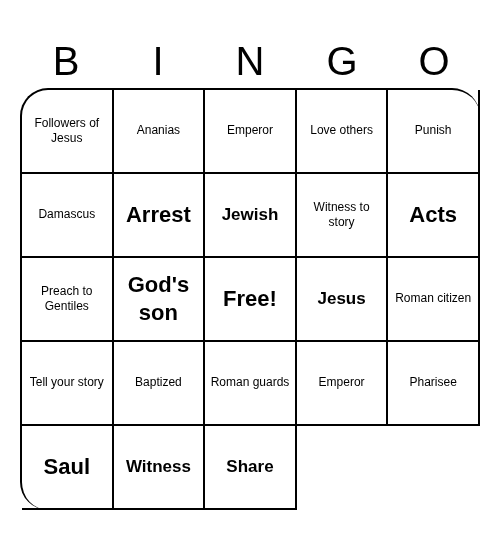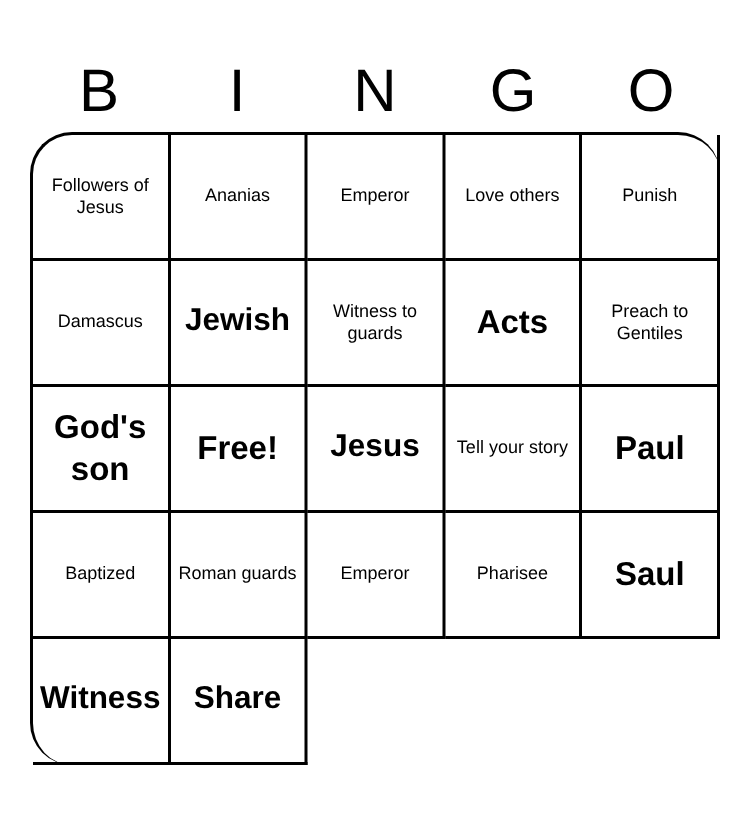--- a/index.html
+++ b/index.html
@@ -56,21 +56,21 @@
       font-size: 13px;
       line-height: 1.25;
     }
 
     .bingo-cell.large-text {
       font-size: 22px;
       font-weight: bold;
     }
 
     .bingo-cell.medium-text {
-      font-size: 21px;
+      font-size: 17px;
       font-weight: bold;
     }
 
     .bingo-cell.small-text {
       font-size: 12px;
     }
   </style>
 </head>
 <body>
 
@@ -82,29 +82,30 @@
     <div class="header-cell">G</div>
     <div class="header-cell">O</div>
   </div>
   <div class="bingo-grid" id="grid">
   <div class="bingo-cell small-text">Followers of Jesus</div>
       <div class="bingo-cell small-text">Ananias</div>
       <div class="bingo-cell small-text">Emperor</div>
       <div class="bingo-cell small-text">Love others</div>
       <div class="bingo-cell small-text">Punish</div>
       <div class="bingo-cell small-text">Damascus</div>
+      <div class="bingo-cell large-text">Arrest</div>
       <div class="bingo-cell medium-text">Jewish</div>
-      <div class="bingo-cell small-text">Witness to guards</div>
+      <div class="bingo-cell small-text">Witness to story</div>
       <div class="bingo-cell large-text">Acts</div>
       <div class="bingo-cell small-text">Preach to Gentiles</div>
       <div class="bingo-cell large-text">God's son</div>
       <div class="bingo-cell large-text">Free!</div>
       <div class="bingo-cell medium-text">Jesus</div>
+      <div class="bingo-cell small-text">Roman citizen</div>
       <div class="bingo-cell small-text">Tell your story</div>
-      <div class="bingo-cell large-text">Paul</div>
       <div class="bingo-cell small-text">Baptized</div>
       <div class="bingo-cell small-text">Roman guards</div>
       <div class="bingo-cell small-text">Emperor</div>
       <div class="bingo-cell small-text">Pharisee</div>
       <div class="bingo-cell large-text">Saul</div>
       <div class="bingo-cell medium-text">Witness</div>
       <div class="bingo-cell medium-text">Share</div>
     </div>
 </div>
 

